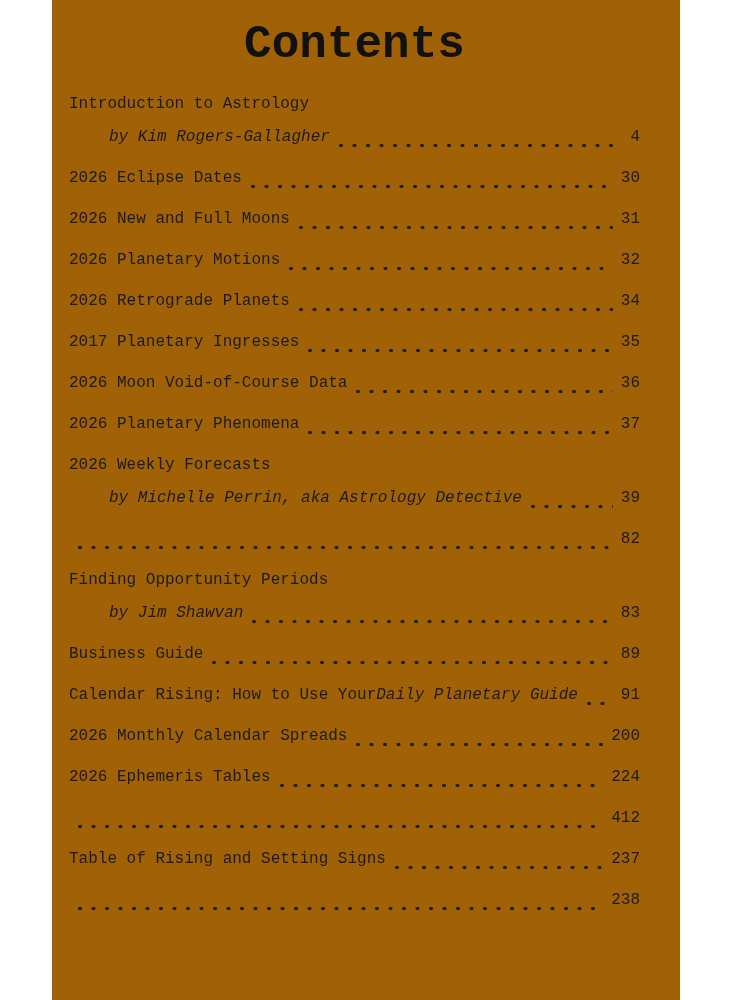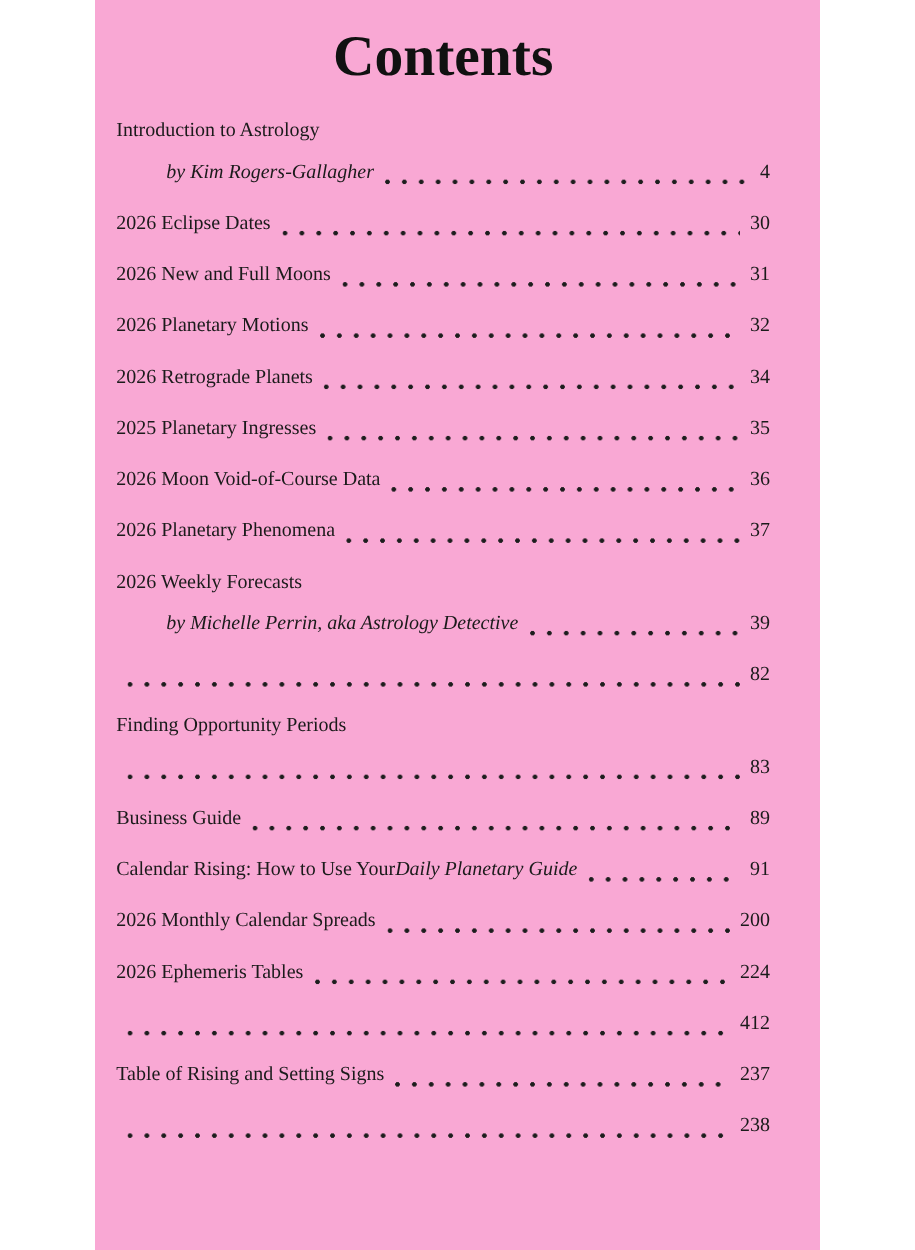--- a/index.html
+++ b/index.html
@@ -2,26 +2,26 @@
 <html><head>
 <meta charset="utf-8">
 <style>
   html, body {
     margin: 0;
     padding: 0;
     background: #ffffff;
   }
   .page {
     position: relative;
-    width: 580px;
+    width: 628px;
     height: 1000px;
     margin: 0 auto;
-    background: #f9a8d4;
+    background: #a16207;
     color: #1b1b1b;
-    font-family: Liberation Serif, serif;
+    font-family: Liberation Mono, monospace;
     box-sizing: border-box;
     padding: 16px 40px 0 17px;
     overflow: hidden;
   }
   .title {
     margin: 0 0 14px 0;
     text-align: center;
     font-size: 46px;
     line-height: 58px;
     font-weight: bold;
@@ -104,21 +104,21 @@
     <div class="line line-main">
       <span class="t t-main">2026 Retrograde Planets</span>
 
       <span class="leader"></span>
       <span class="pg">34</span>
     </div>
 
   </div>
       <div class="entry">
     <div class="line line-main">
-      <span class="t t-main">2025 Planetary Ingresses</span>
+      <span class="t t-main">2017 Planetary Ingresses</span>
 
       <span class="leader"></span>
       <span class="pg">35</span>
     </div>
 
   </div>
       <div class="entry">
     <div class="line line-main">
       <span class="t t-main">2026 Moon Void-of-Course Data</span>
 
@@ -154,20 +154,21 @@
       <span class="pg">82</span>
     </div>
 
   </div>
       <div class="entry">
     <div class="line line-main">
       <span class="t t-main">Finding Opportunity Periods</span>
 
     </div>
     <div class="line line-byline">
+      <span class="t t-byline">by Jim Shawvan</span>
       <span class="leader"></span>
       <span class="pg">83</span>
     </div>
   </div>
       <div class="entry">
     <div class="line line-main">
       <span class="t t-main">Business Guide</span>
 
       <span class="leader"></span>
       <span class="pg">89</span>

